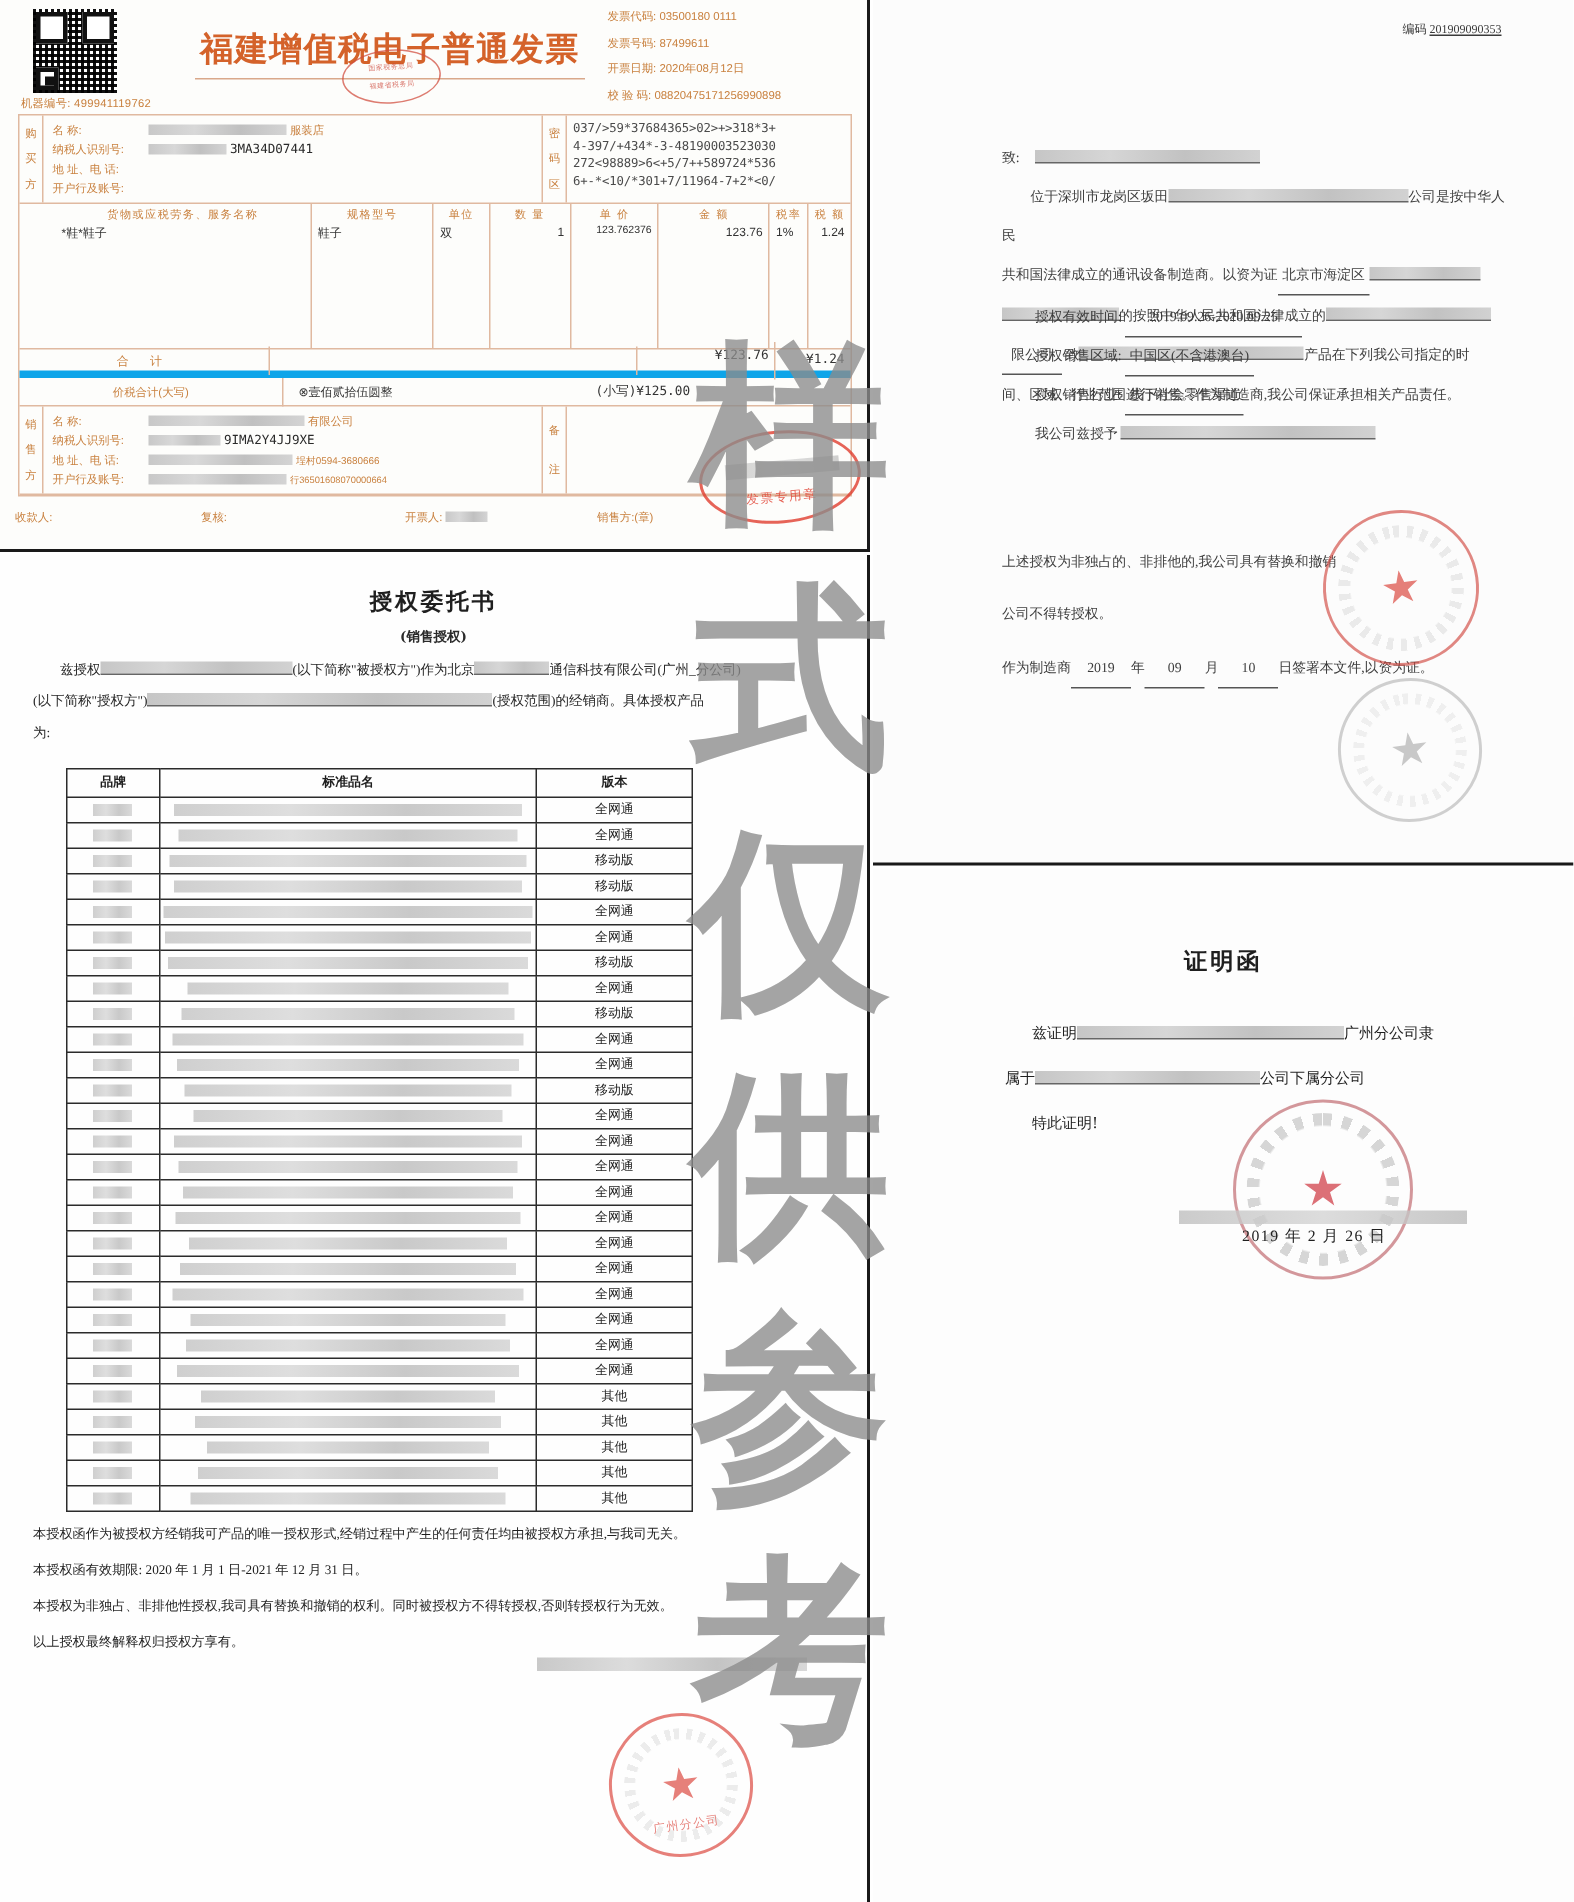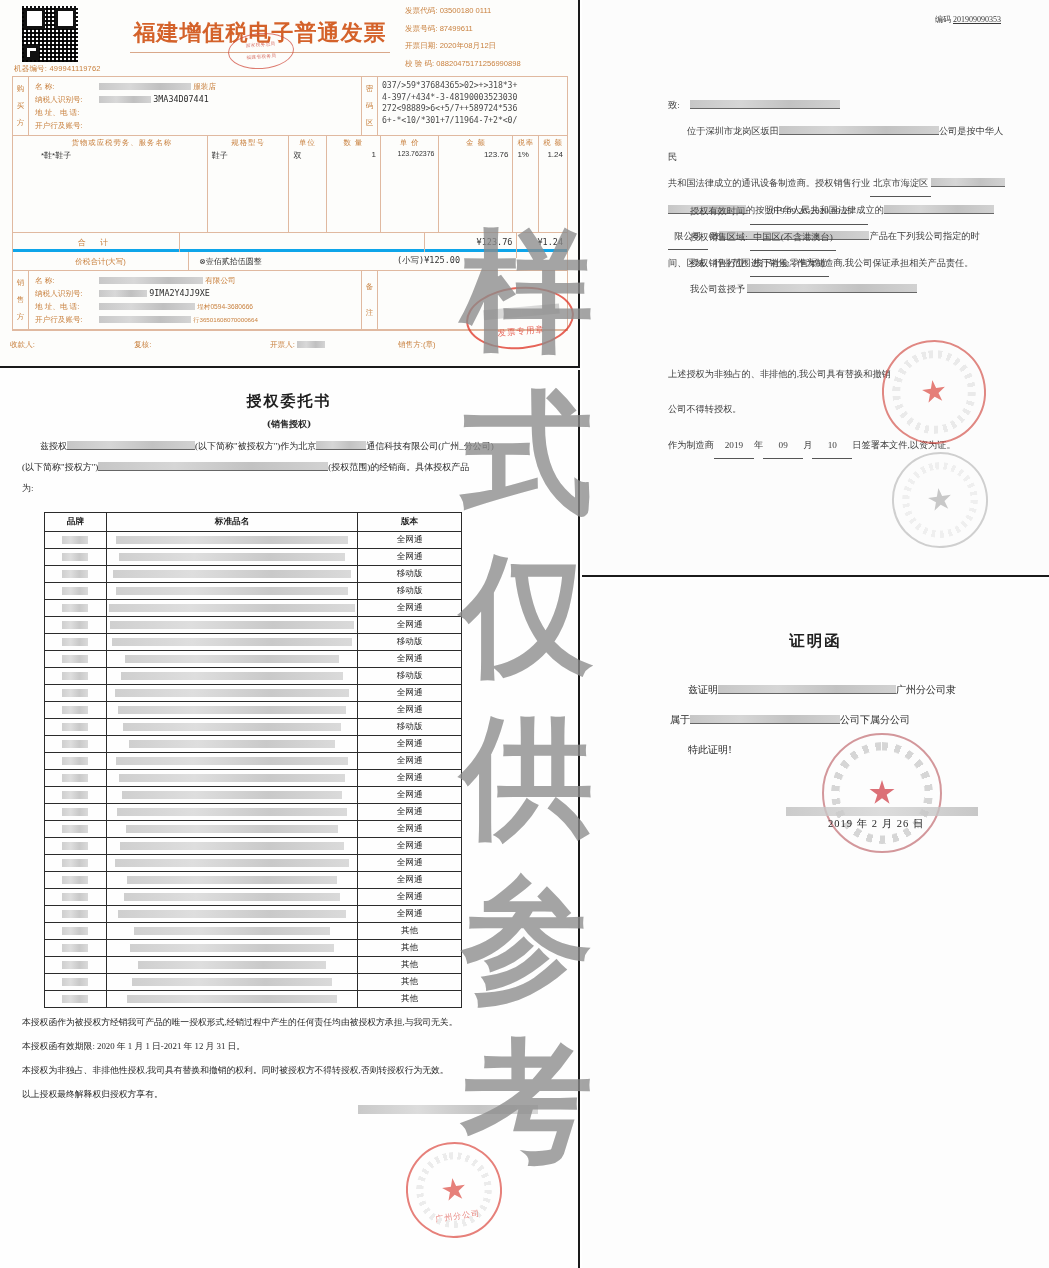--- a/index.html
+++ b/index.html
@@ -66,21 +66,21 @@
   .grid { display:flex; border-bottom:1px solid #e0b9a0; }
   .gc { border-right:1px solid #e0b9a0; padding:2px 4px; min-height:96px; }
   .gc:last-child { border-right:none; }
   .gh { font-size:7.4px; color:#c9813f; text-align:center; letter-spacing:1px; white-space:nowrap; }
   .gv { font-size:8px; color:#333; margin-top:2px; }
   .gv.r { text-align:right; }
   .c-name{width:176px;margin-left:24px;} .c-spec{width:84px;} .c-unit{width:38px;}
   .c-qty{width:56px;} .c-price{width:60px;} .c-amt{width:76px;}
   .c-rate{width:26px;} .c-tax{width:38px; flex:1;}
 
-  .totals { display:flex; border-bottom:3px solid #0ea5e9; height:19px; align-items:flex-start;gap:20px; }
+  .totals { display:flex; border-bottom:5px solid #0ea5e9; height:19px; align-items:center;gap:20px; }
   .t-lab { width:176px; text-align:center; font-size:8px; color:#c9813f; letter-spacing:6px;
            border-right:1px solid #e0b9a0; line-height:19px; height:19px;}
   .t-mid { width:238px; border-right:1px solid #e0b9a0; height:19px;}
   .t-amt { width:76px; text-align:right; font-size:8.5px; color:#333; padding-right:4px;
            border-right:1px solid #e0b9a0; height:25px; line-height:19px;
            font-family:"DejaVu Sans Mono",monospace;}
   .t-tax { flex:1; text-align:right; font-size:8.5px; color:#333; padding-right:4px;
            height:19px; line-height:19px; font-family:"DejaVu Sans Mono",monospace;}
 
   .words { display:flex; border-bottom:1px solid #e0b9a0; height:19px; align-items:center; }
@@ -393,21 +393,21 @@
   </div>
   <div class="mfr-body">
     <p>
       <span>致:</span>
       <span class="blurfld" style="width:150px;margin-left:8px"></span>
     </p>
     <p class="ind">
       <span>位于深圳市龙岗区坂田</span><span class="blurfld" style="width:160px"></span><span>公司是按中华人民</span>
     </p>
     <p>
-      <span>共和国法律成立的通讯设备制造商。授权销售行业</span><span class="fld">北京市海淀区</span><span class="blurfld" style="width:74px"></span>
+      <span>共和国法律成立的通讯设备制造商。以资为证</span><span class="fld">北京市海淀区</span><span class="blurfld" style="width:74px"></span>
     </p>
     <p>
       <span class="blurfld" style="width:78px"></span><span>的按照中华人民共和国法律成立的</span><span class="blurfld" style="width:110px"></span>
     </p>
     <p>
       <span class="fld">限公司</span>
       <span>致</span><span class="blurfld" style="width:150px"></span><span>产品在下列我公司指定的时</span>
     </p>
     <p>间、区域、行业范围进行销售。作为制造商,我公司保证承担相关产品责任。</p>
   </div>

